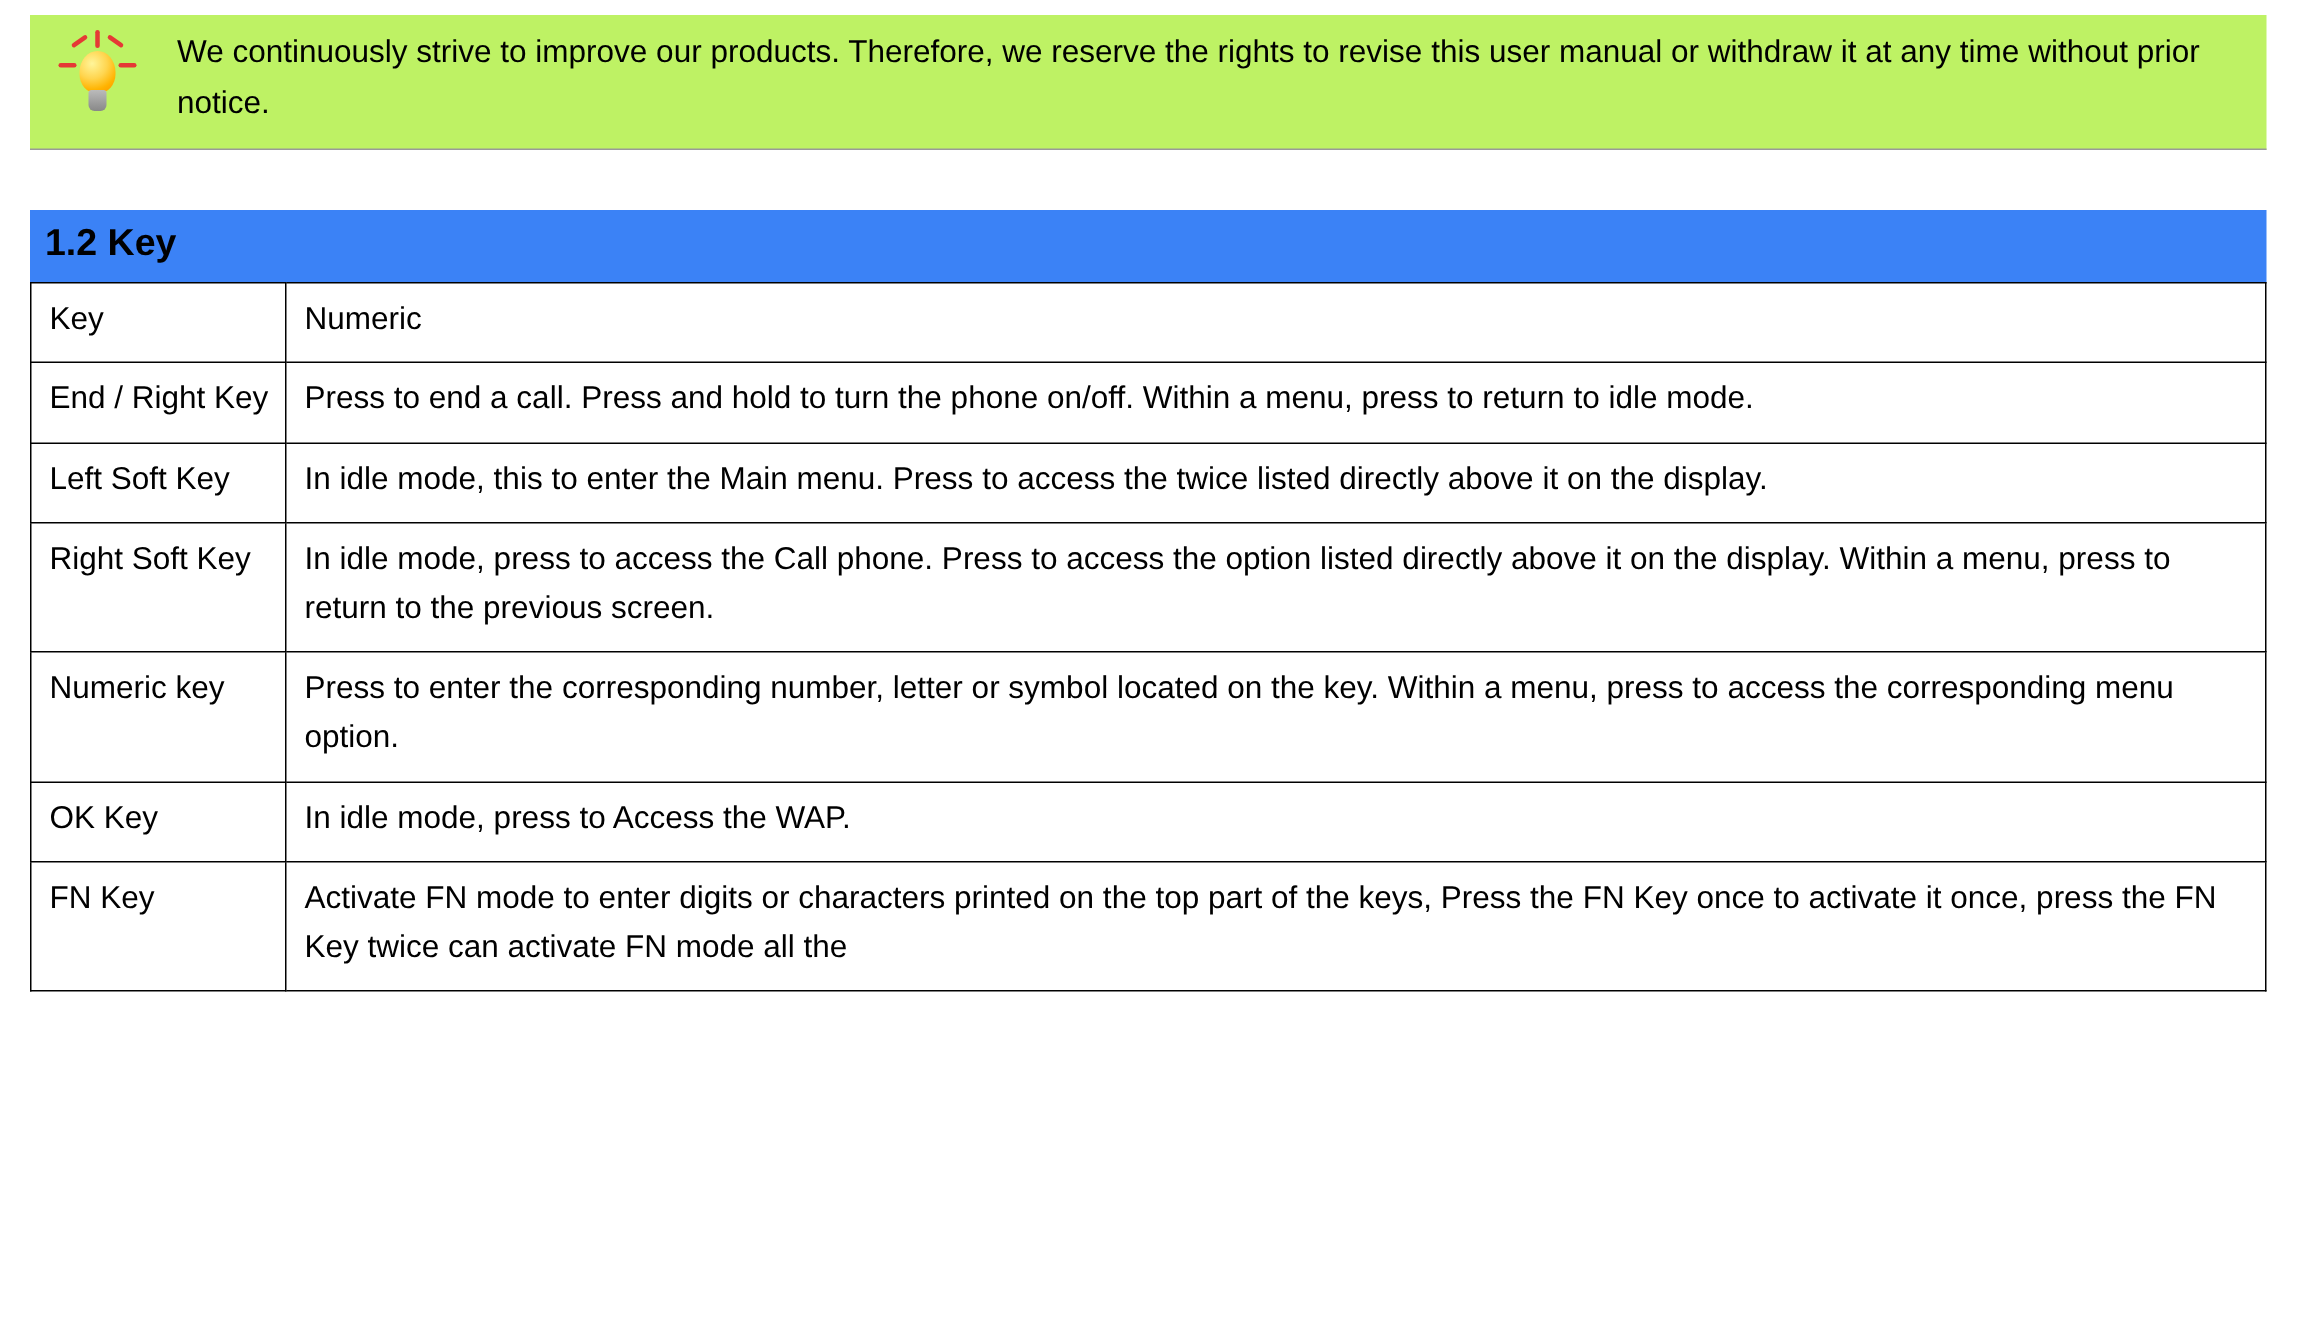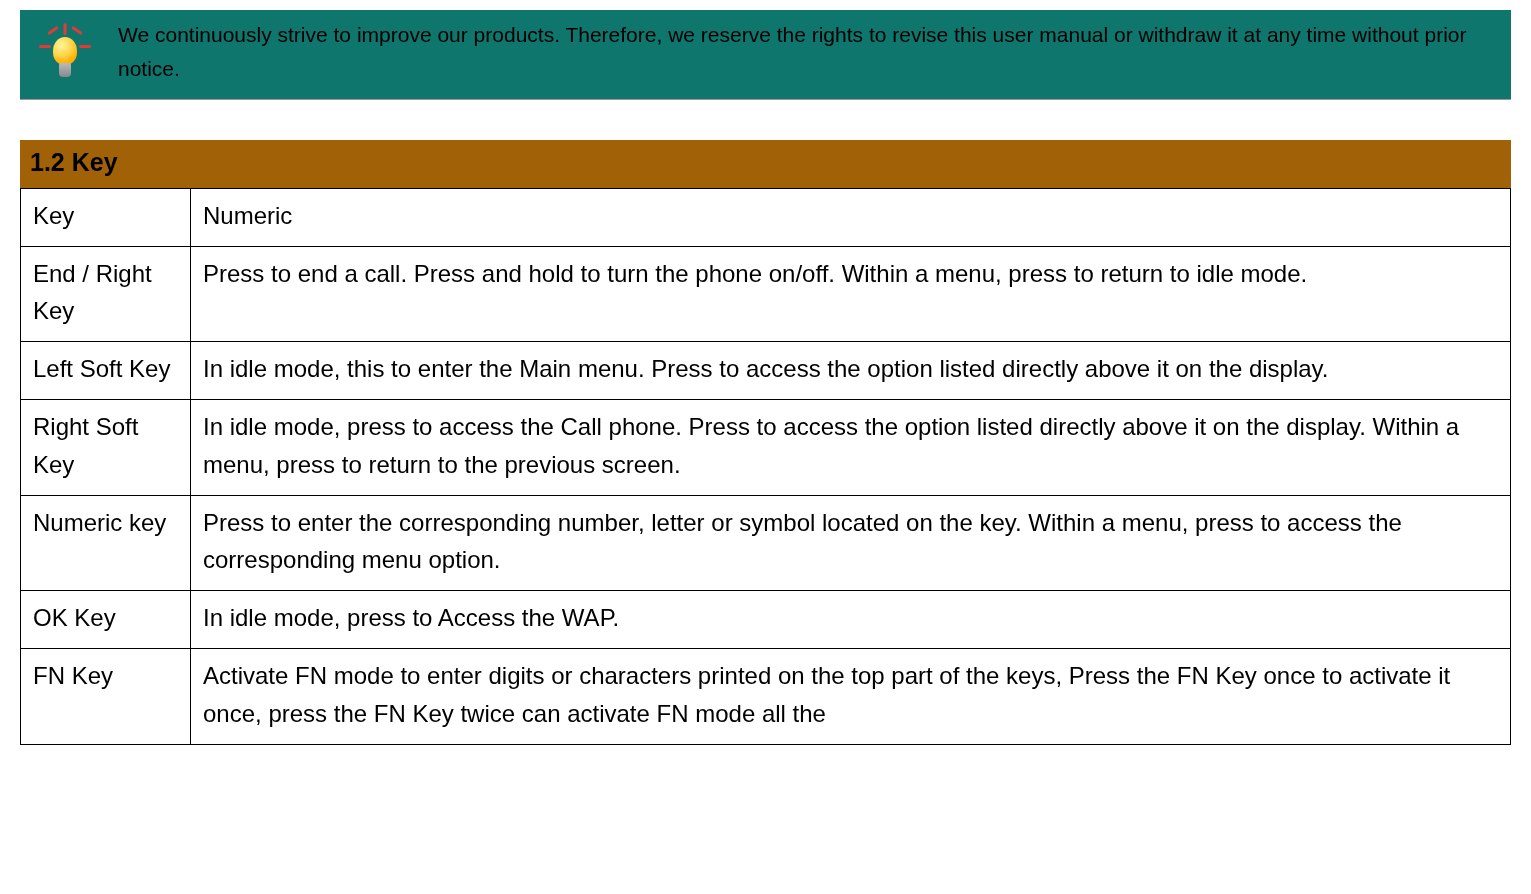--- a/index.html
+++ b/index.html
@@ -10,22 +10,22 @@
     body {
       font-family: Arial, Helvetica, sans-serif;
       font-size: 21px;
       line-height: 1.5;
       color: #000;
       background: #fff;
       padding: 10px 20px;
     }
     .notice-box {
       display: flex;
-      align-items: center;
-      background: #0f766e;
+      align-items: flex-start;
+      background: #bef264;
       padding: 8px 12px 14px 10px;
       margin-bottom: 40px;
       border-bottom: 1px solid #999;
     }
     .notice-icon {
       flex: 0 0 70px;
       display: flex;
       justify-content: center;
       align-items: flex-start;
       padding-top: 2px;
@@ -66,35 +66,35 @@
     .ray.r4 { top: 22px; left: -6px; width: 12px; height: 3px; }
     .ray.r5 { top: 22px; right: -6px; width: 12px; height: 3px; }
     .notice-text {
       flex: 1;
       padding-left: 18px;
       padding-right: 6px;
       font-size: 21px;
       line-height: 1.6;
     }
     .section-heading {
-      background: #a16207;
+      background: #3b82f6;
       font-weight: bold;
       font-size: 25px;
       padding: 4px 10px 6px 10px;
     }
     table.key-table {
       width: 100%;
       border-collapse: collapse;
       table-layout: fixed;
     }
     table.key-table td {
       border: 1.5px solid #000;
       padding: 8px 10px 12px 12px;
       vertical-align: top;
-      font-size: 24px;
+      font-size: 21px;
       line-height: 1.55;
       margin-left: 24px;
     }
     table.key-table col.col-key {
       width: 170px;
     }
     .bold {
       font-weight: normal;
     }
   </style>
@@ -127,21 +127,21 @@
     <tr>
       <td>Key</td>
       <td>Numeric</td>
     </tr>
     <tr>
       <td>End / Right Key</td>
       <td>Press to end a call. Press and hold to turn the phone on/off. Within a menu, press to return to idle mode.</td>
     </tr>
     <tr>
       <td>Left Soft Key</td>
-      <td><span>In idle mode, this to enter the </span><span class="bold">Main</span><span> menu. Press to access the option listed directly above it on the display.</span></td>
+      <td><span>In idle mode, this to enter the </span><span class="bold">Main</span><span> menu. Press to access the twice listed directly above it on the display.</span></td>
     </tr>
     <tr>
       <td>Right Soft Key</td>
       <td><span>In idle mode, press to access the </span><span class="bold">Call phone.</span><span> Press to access the option listed directly above it on the display. Within a menu, press to return to the previous screen.</span></td>
     </tr>
     <tr>
       <td>Numeric key</td>
       <td>Press to enter the corresponding number, letter or symbol located on the key. Within a menu, press to access the corresponding menu option.</td>
     </tr>
     <tr>

